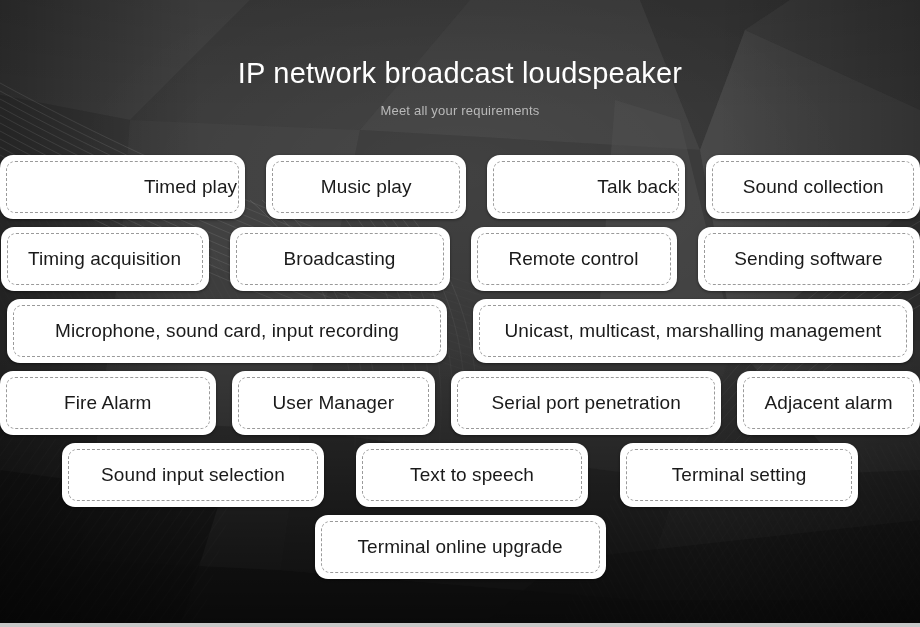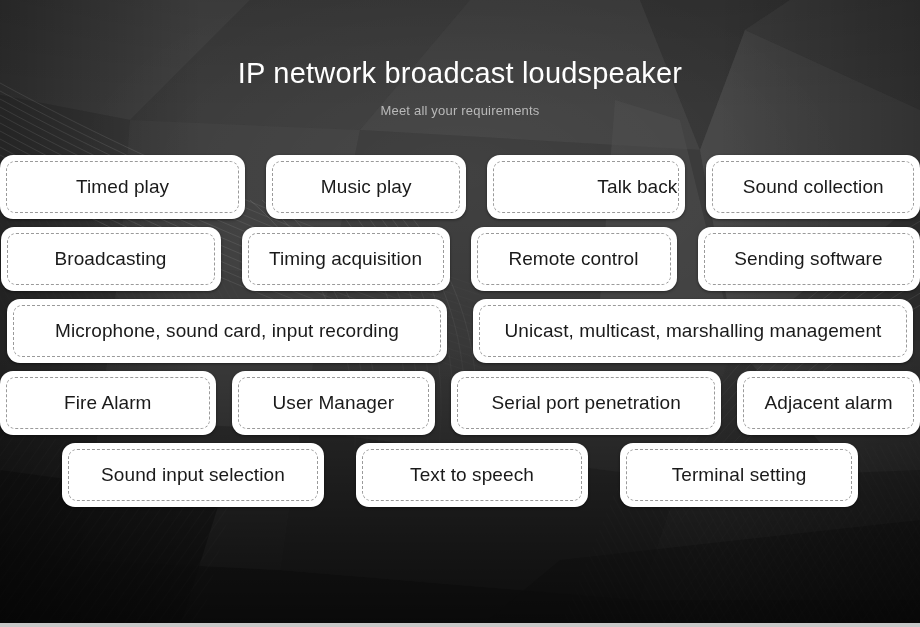--- a/index.html
+++ b/index.html
@@ -114,21 +114,21 @@
     position: relative;
     z-index: 2;
     color: #1a1a1a;
     font-size: 19px;
     font-weight: 400;
     white-space: nowrap;
     letter-spacing: 0.1px;
   }
 
   
-  .w-timed     { width: 255px; }
+  .w-timed     { width: 255px; justify-content: flex-end; }
   .w-music     { width: 208px; }
   .w-talk      { width: 206px; justify-content: flex-end; }
   .w-soundcol  { width: 222px; }
 
   .w-broadcast { width: 220px; }
   .w-timingacq { width: 208px; }
   .w-remote    { width: 206px; }
   .w-sending   { width: 222px; }
 
   .w-micro     { width: 440px; }
@@ -263,25 +263,25 @@
       </div>
       <div class="chip w-talk">
         <span class="chip-label">Talk back</span>
       </div>
       <div class="chip w-soundcol">
         <span class="chip-label">Sound collection</span>
       </div>
     </div>
 
     <div class="row r2">
+      <div class="chip w-timingacq">
+        <span class="chip-label">Timing acquisition</span>
+      </div>
       <div class="chip w-broadcast">
         <span class="chip-label">Broadcasting</span>
-      </div>
-      <div class="chip w-timingacq">
-        <span class="chip-label">Timing acquisition</span>
       </div>
       <div class="chip w-remote">
         <span class="chip-label">Remote control</span>
       </div>
       <div class="chip w-sending">
         <span class="chip-label">Sending software</span>
       </div>
     </div>
 
     <div class="row r3">
@@ -313,15 +313,20 @@
         <span class="chip-label">Sound input selection</span>
       </div>
       <div class="chip w-tts">
         <span class="chip-label">Text to speech</span>
       </div>
       <div class="chip w-priority">
         <span class="chip-label">Terminal setting</span>
       </div>
     </div>
 
+    <div class="row r6">
+      <div class="chip w-terminal">
+        <span class="chip-label">Terminal online upgrade</span>
+      </div>
+    </div>
 
   </div>
 </div>
 
 </body></html>

